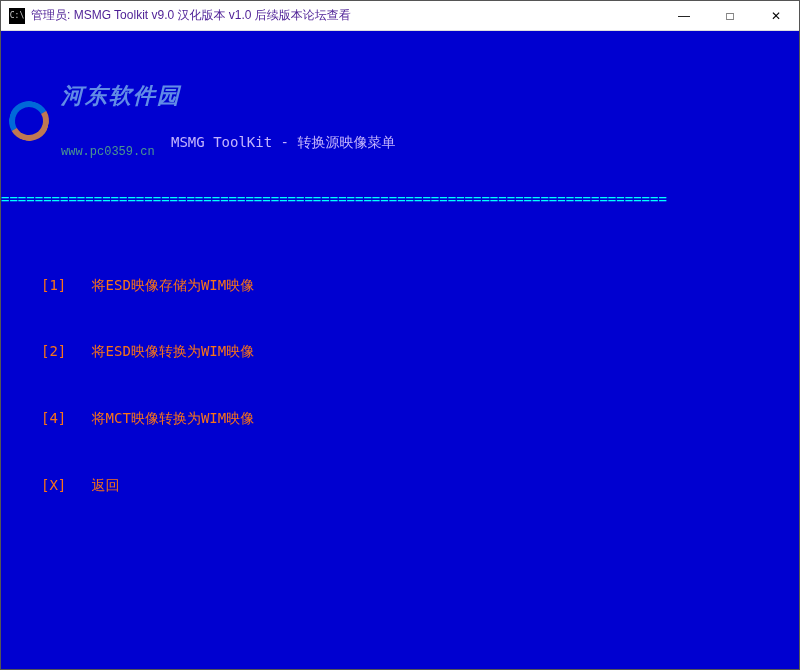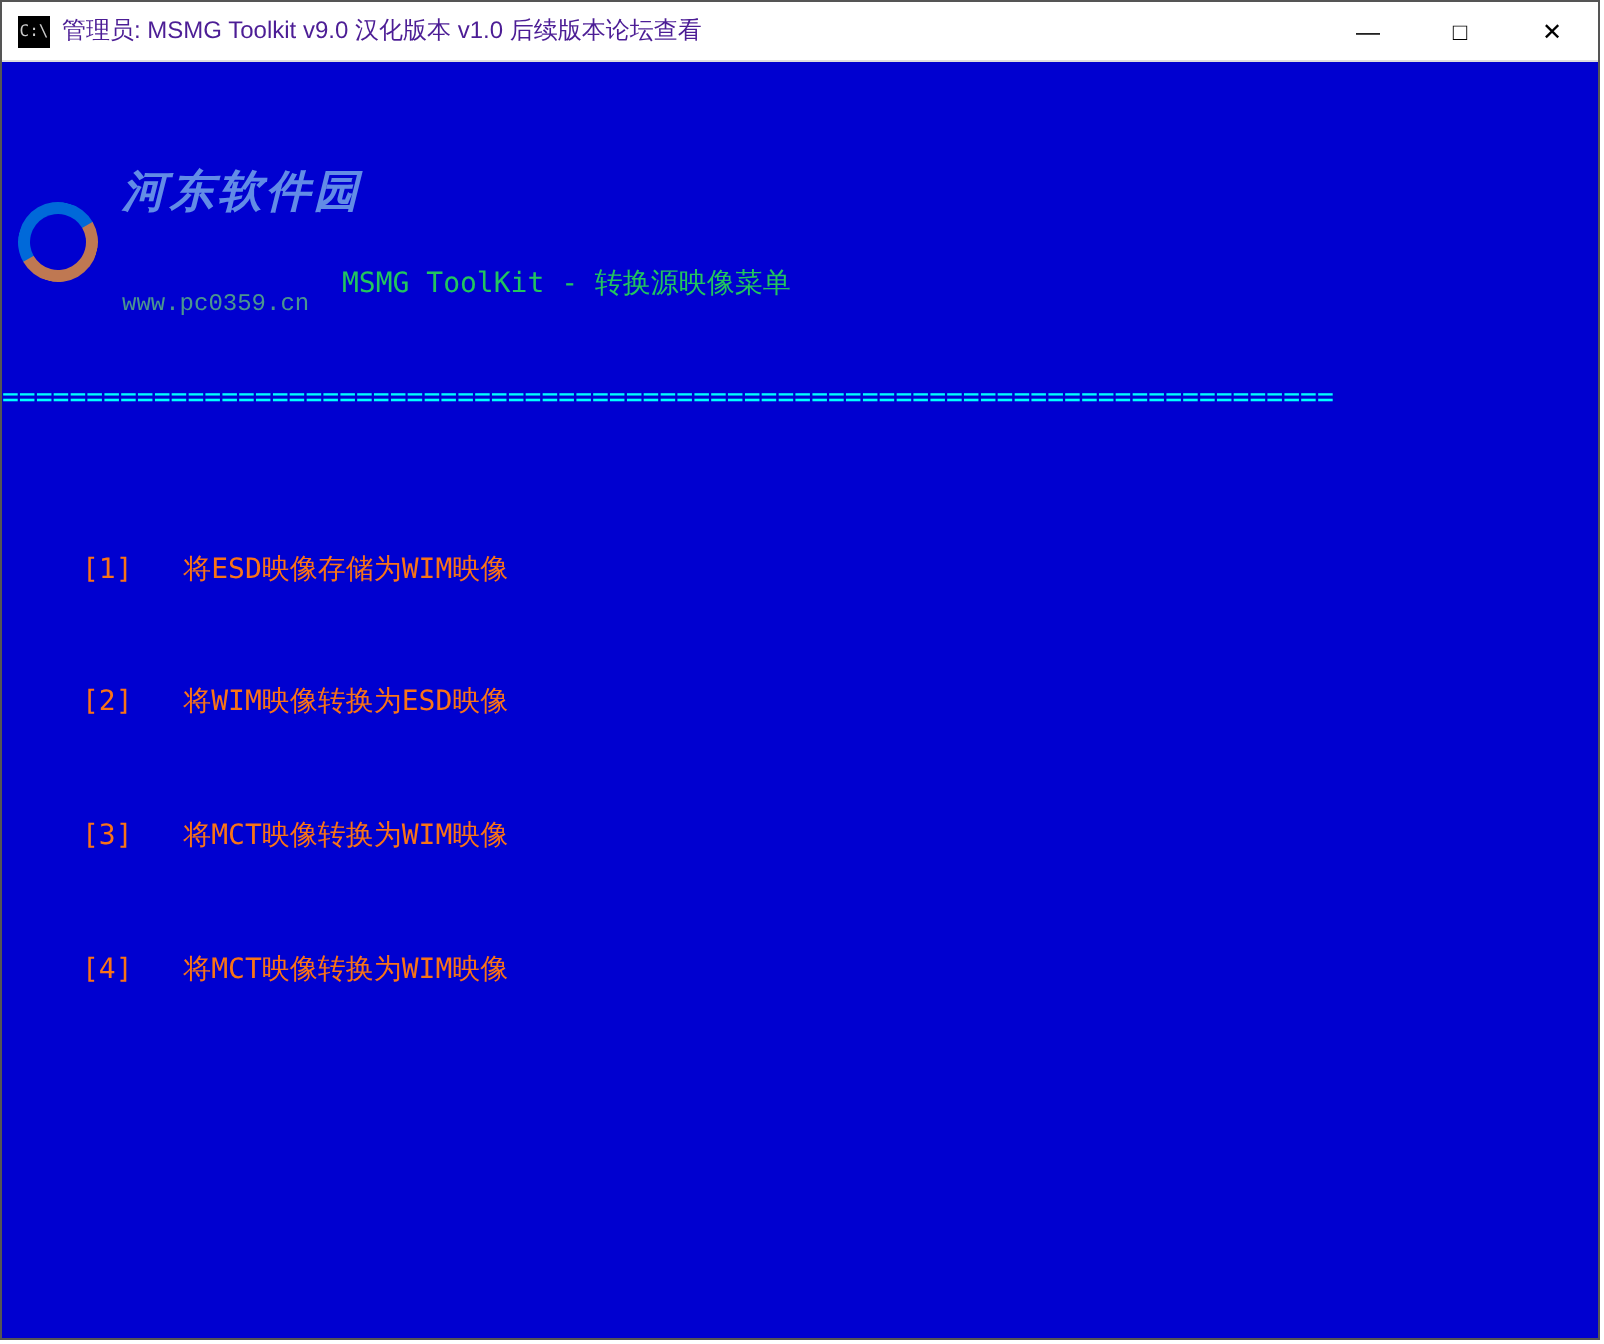--- a/index.html
+++ b/index.html
@@ -76,21 +76,21 @@
       position: relative;
     }
     .console .hr-line {
       color: #00ffff;
       letter-spacing: 0;
       overflow: hidden;
       white-space: nowrap;
       width: 100%;
     }
     .console .menu-title {
-      color: #22c55e;
+      color: #c4b5fd;
       text-align: left;
       padding-left: 170px;
     }
     .console .menu-item {
       color: #f97316;
       padding-left: 40px;
       margin-top: 10px;
     }
     .watermark {
       position: absolute;
@@ -176,23 +176,23 @@
       <div class="wm-text">
         <div class="cn">河东软件园</div>
         <div class="url">www.pc0359.cn</div>
       </div>
     </div>
 
     <div class="menu-title">MSMG ToolKit - 转换源映像菜单</div>
     <div class="hr-line">===============================================================================</div>
 
     <div class="menu-item"><span>[1]</span>   <span>将ESD映像存储为WIM映像</span></div>
-    <div class="menu-item"><span>[2]</span>   <span>将WIM映像转换为ESD映像</span></div>
-    <div class="menu-item"><span>[3]</span>   <span>将MCT映像转换为WIM映像</span></div>
+    <div class="menu-item"><span>[2]</span>   <span>将ESD映像转换为WIM映像</span></div>
     <div class="menu-item"><span>[4]</span>   <span>将MCT映像转换为WIM映像</span></div>
+    <div class="menu-item"><span>[X]</span>   <span>返回</span></div>
 
     <div class="spacer-lg"></div>
 
     
 
     
 
   </div>
 </div>
 

